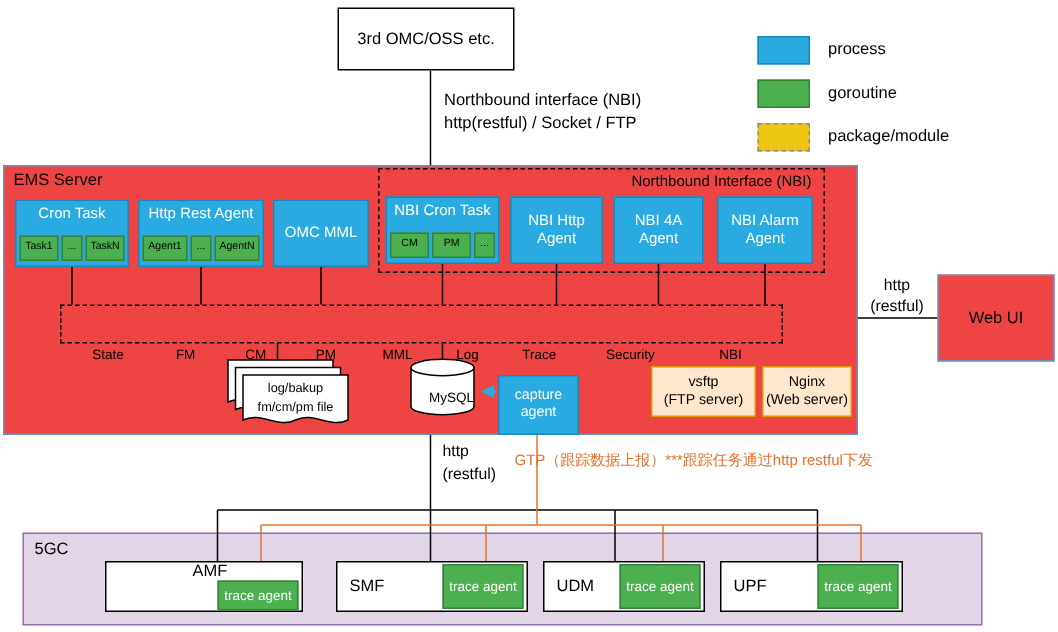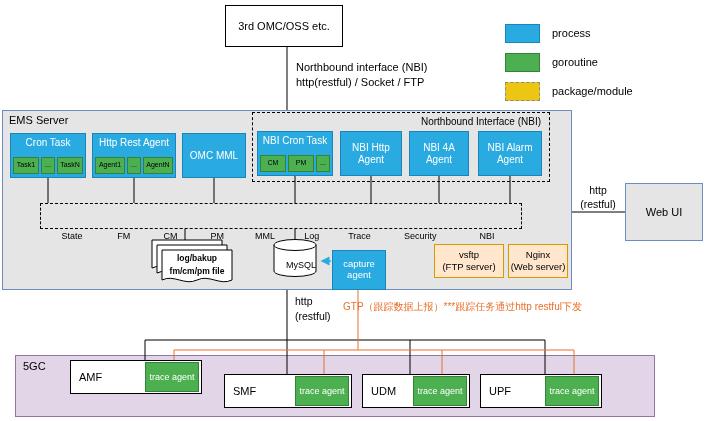--- a/index.html
+++ b/index.html
@@ -2,21 +2,21 @@
 <html><head>
 <meta charset="utf-8">
 <style>
   html,body{margin:0;padding:0;background:#fff;}
   #stage{position:relative;width:705px;height:421px;font-family:"Liberation Sans","DejaVu Sans",sans-serif;overflow:hidden;background:#fff;}
   .abs{position:absolute;box-sizing:border-box;}
   .z0{z-index:0;} .z2{z-index:2;}
   #wires{position:absolute;left:0;top:0;z-index:1;pointer-events:none;}
   .ctr{display:flex;align-items:center;justify-content:center;text-align:center;}
   
-  .ems-bg{background:#e5e5e5;border:1px solid #6c8ebf;}
+  .ems-bg{background:#ef4444;border:1px solid #6c8ebf;}
   .fgc-bg{background:#e1d5e7;border:1px solid #9673a6;}
   .sect-title{font-size:11px;color:#000;}
   
   .pbox{background:#29abe2;border:1px solid #1b84b8;color:#fff;font-size:10px;line-height:1.15;}
   .pbox .ttl{text-align:center;padding-top:3px;}
   .chiprow{display:flex;gap:2px;justify-content:center;position:absolute;left:2px;right:2px;bottom:3px;}
   .chip{background:#4caf50;border:1px solid #35803a;color:#000;font-size:7px;display:flex;align-items:center;justify-content:center;height:15px;flex:1;}
   .chip.dots{flex:0 0 12px;}
   .gchip{background:#4caf50;border:1px solid #35803a;color:#fff;font-size:9px;line-height:1.2;}
   
@@ -177,21 +177,21 @@
     <span class="module m2">FM</span>
     <span class="module m3">CM</span>
     <span class="module m4">PM</span>
     <span class="module m5">MML</span>
     <span class="module m6">Log</span>
     <span class="module m7">Trace</span>
     <span class="module m8">Security</span>
     <span class="module m9">NBI</span>
   </div>
 
-  <div class="abs z2" style="left:162px;top:252px;width:70px;text-align:center;font-size:8.5px;line-height:1.5;font-weight:bold;">
+  <div class="abs z2" style="left:162px;top:252px;width:70px;text-align:center;font-size:8.5px;line-height:1.5;">
     <div>log/bakup</div>
     <div>fm/cm/pm file</div>
   </div>
 
   <div class="abs z2 ctr" style="left:273px;top:260px;width:44px;font-size:9px;padding-left:12px;">
     <span>MySQL</span>
   </div>
 
   <div class="abs z2 pbox ctr" style="left:332px;top:250px;width:54px;height:40px;font-size:9.5px;padding:0 6px;">
     <span>capture agent</span>
@@ -217,21 +217,21 @@
   <div class="abs z2 ctr ems-bg lbl" style="left:625px;top:183px;width:78px;height:58px;">
     <span>Web UI</span>
   </div>
 
   <div class="abs z2" style="left:295px;top:294px;font-size:10.5px;line-height:1.45;">
     <div>http</div>
     <div>(restful)</div>
   </div>
   <div class="abs z2 orange-note" style="left:343px;top:300px;">GTP（跟踪数据上报）***跟踪任务通过http restful下发</div>
 
-  <div class="abs z2 nf" style="left:70px;top:360px;width:132px;height:34px;">
+  <div class="abs z2 nf" style="left:70px;top:374px;width:132px;height:34px;flex-direction:column;">
     <span class="name">AMF</span>
     <span class="gchip">trace agent</span>
   </div>
   <div class="abs z2 nf" style="left:224px;top:374px;width:128px;height:34px;">
     <span class="name">SMF</span>
     <span class="gchip">trace agent</span>
   </div>
   <div class="abs z2 nf" style="left:362px;top:374px;width:108px;height:34px;">
     <span class="name">UDM</span>
     <span class="gchip">trace agent</span>

